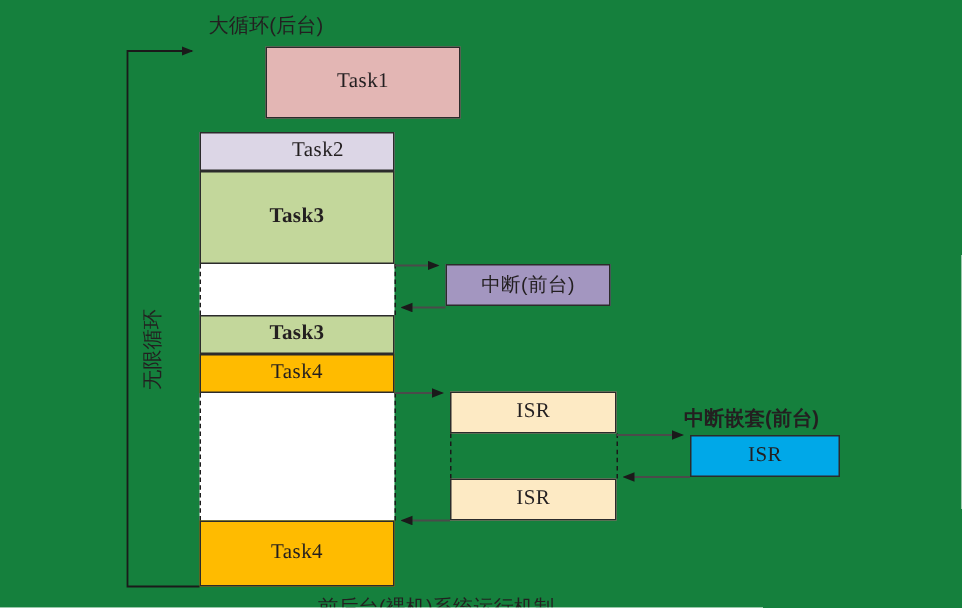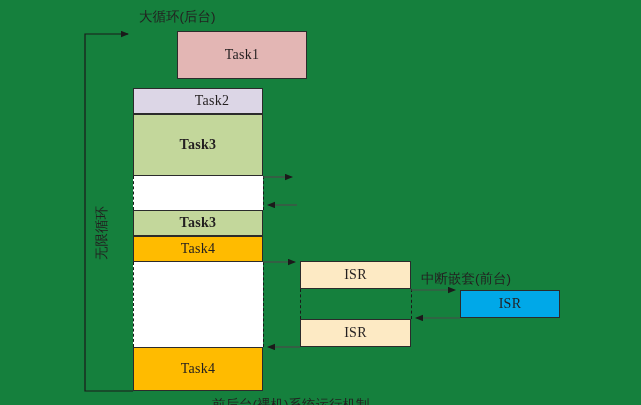--- a/index.html
+++ b/index.html
@@ -115,33 +115,36 @@
 
   <div class="blk task4" style="left:133px; top:347px; width:130px; height:44px;">
     <span>Task4</span>
   </div>
 
   <div class="vline" style="left:133px; top:176px; height:34px;"></div>
   <div class="vline" style="left:263px; top:176px; height:34px;"></div>
   <div class="vline" style="left:133px; top:262px; height:85px;"></div>
   <div class="vline" style="left:263px; top:262px; height:85px;"></div>
 
+  <div class="blk irq" style="left:297px; top:176px; width:110px; height:28px;">
+    <span>中断(前台)</span>
+  </div>
 
   <div class="blk isr" style="left:300px; top:261px; width:111px; height:28px;">
     <span>ISR</span>
   </div>
 
   <div class="blk isr" style="left:300px; top:319px; width:111px; height:28px;">
     <span>ISR</span>
   </div>
 
   <div class="vline" style="left:300px; top:289px; height:30px;"></div>
   <div class="vline" style="left:411px; top:289px; height:30px;"></div>
 
-  <div class="cap" style="left:421px; top:270px;">中断嵌套(前台)</div>
+  <div class="cap" style="left:456px; top:270px;font-weight:bold;">中断嵌套(前台)</div>
 
   <div class="blk isrblue" style="left:460px; top:290px; width:100px; height:28px;">
     <span>ISR</span>
   </div>
 
   <div class="bottom-cap" style="left:212px; top:396px;">前后台(裸机)系统运行机制</div>
 
   <svg class="arrows" viewBox="0 0 641 405">
     <defs>
       <marker id="ah" markerWidth="8" markerHeight="8" refX="7" refY="3.2" orient="auto" markerUnits="userSpaceOnUse">

